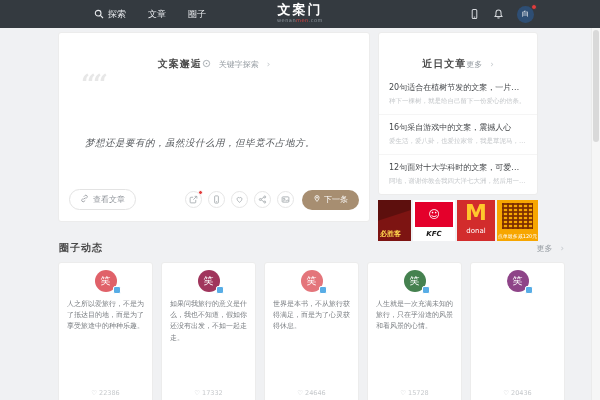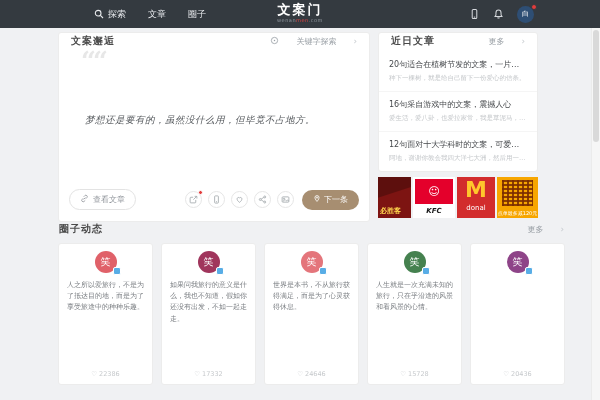--- a/index.html
+++ b/index.html
@@ -22,23 +22,23 @@
   .avatar .dot { position:absolute; top:-2px; right:-3px; width:6px; height:6px; border-radius:50%;
                  background:#e23c3c; border:1px solid #343a40; }
 
   
   .content { position:absolute; left:58px; top:32px; width:507px; }
   .toprow { display:flex; }
   .card { background:#fff; border:1px solid #ececec; border-radius:3px; }
 
   
   .encounter { width:312px; height:190px; margin-right:8px; display:flex; flex-direction:column; }
-  .card-head { display:flex; justify-content:space-between; align-items:center; padding:1px 12px 4px; }
+  .card-head { display:flex; justify-content:center; align-items:center; padding:24px 12px 4px; }
   .card-title { font-size:10px; color:#4a4a4a; font-weight:bold; letter-spacing:1px; }
-  .head-link { display:flex; align-items:center; gap:17px; font-size:8px; color:#9aa0a6; cursor:pointer; }
+  .head-link { display:flex; align-items:center; gap:8px; font-size:8px; color:#9aa0a6; cursor:pointer; }
   .chev { color:#c4c9cd; font-size:9px; line-height:1; }
   .enc-body { position:relative; flex:1; }
   .quote-mark { position:absolute; left:22px; top:-6px; font-family:"DejaVu Serif", serif; font-weight:bold;
                 font-size:26px; color:#e7e7e7; letter-spacing:-3px; }
   .quote-text { position:absolute; left:26px; top:62px; right:20px; font-size:9.5px; font-style:italic;
                 color:#565a5e; letter-spacing:.5px; }
   .enc-foot { display:flex; align-items:center; padding:0 10px 11px; }
   .pill-outline { display:flex; align-items:center; gap:4px; border:1px solid #e3e3e3; border-radius:12px;
                   padding:4px 10px; font-size:8px; color:#8d9298; background:#fff; cursor:pointer; }
   .spacer { flex:1; }

